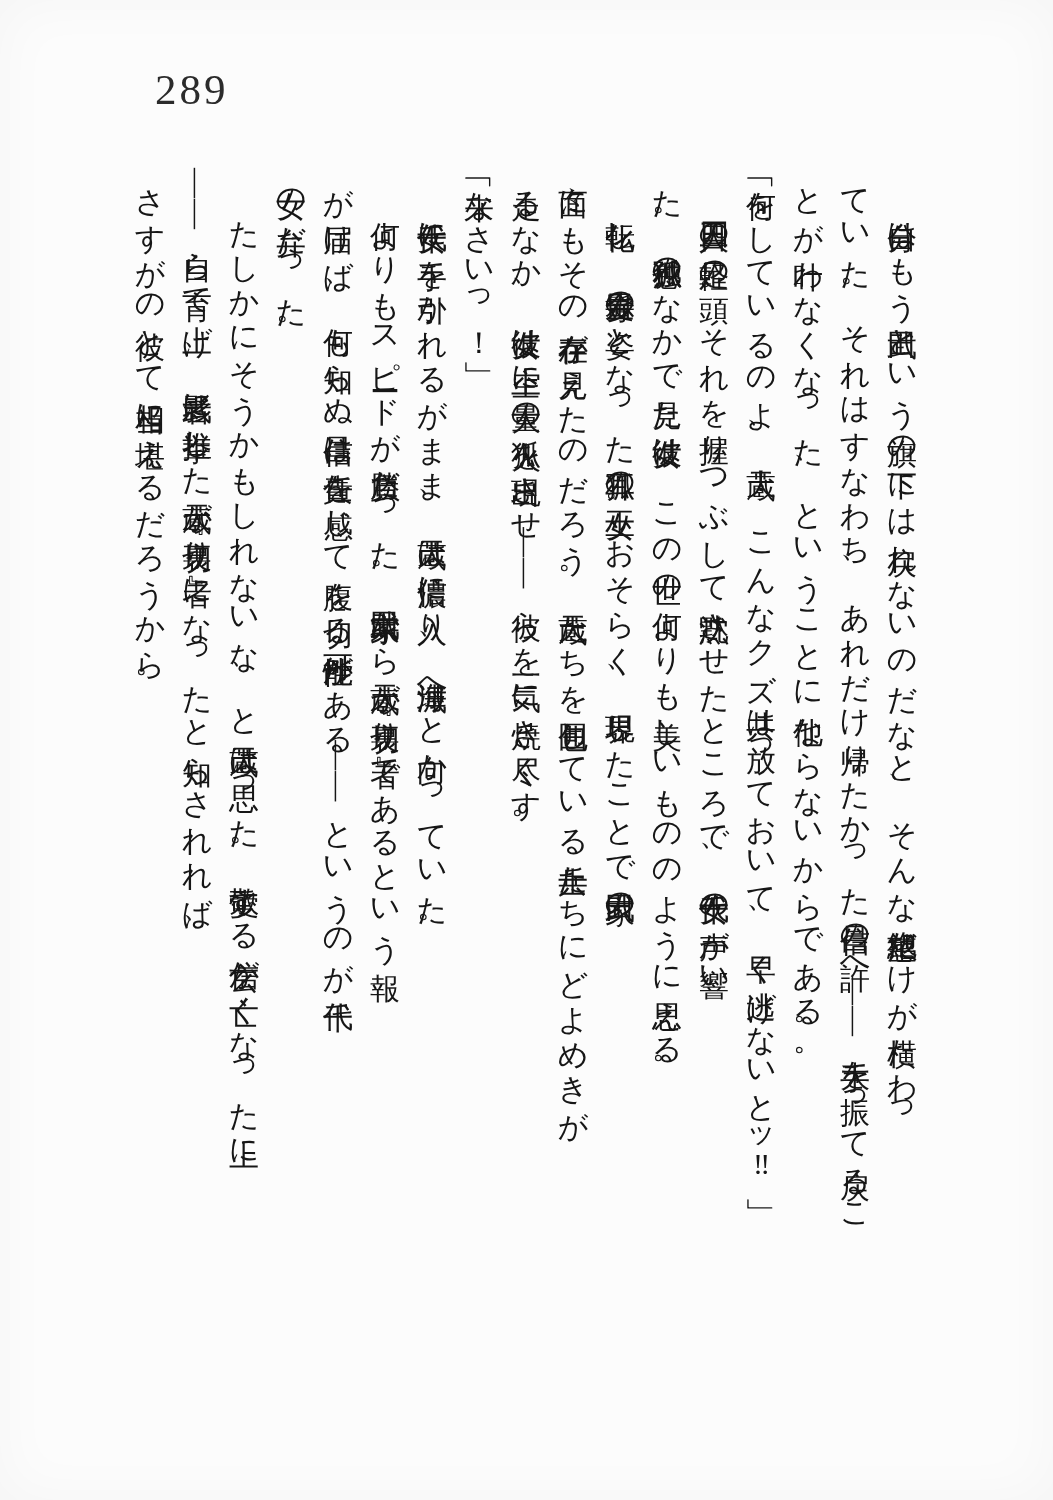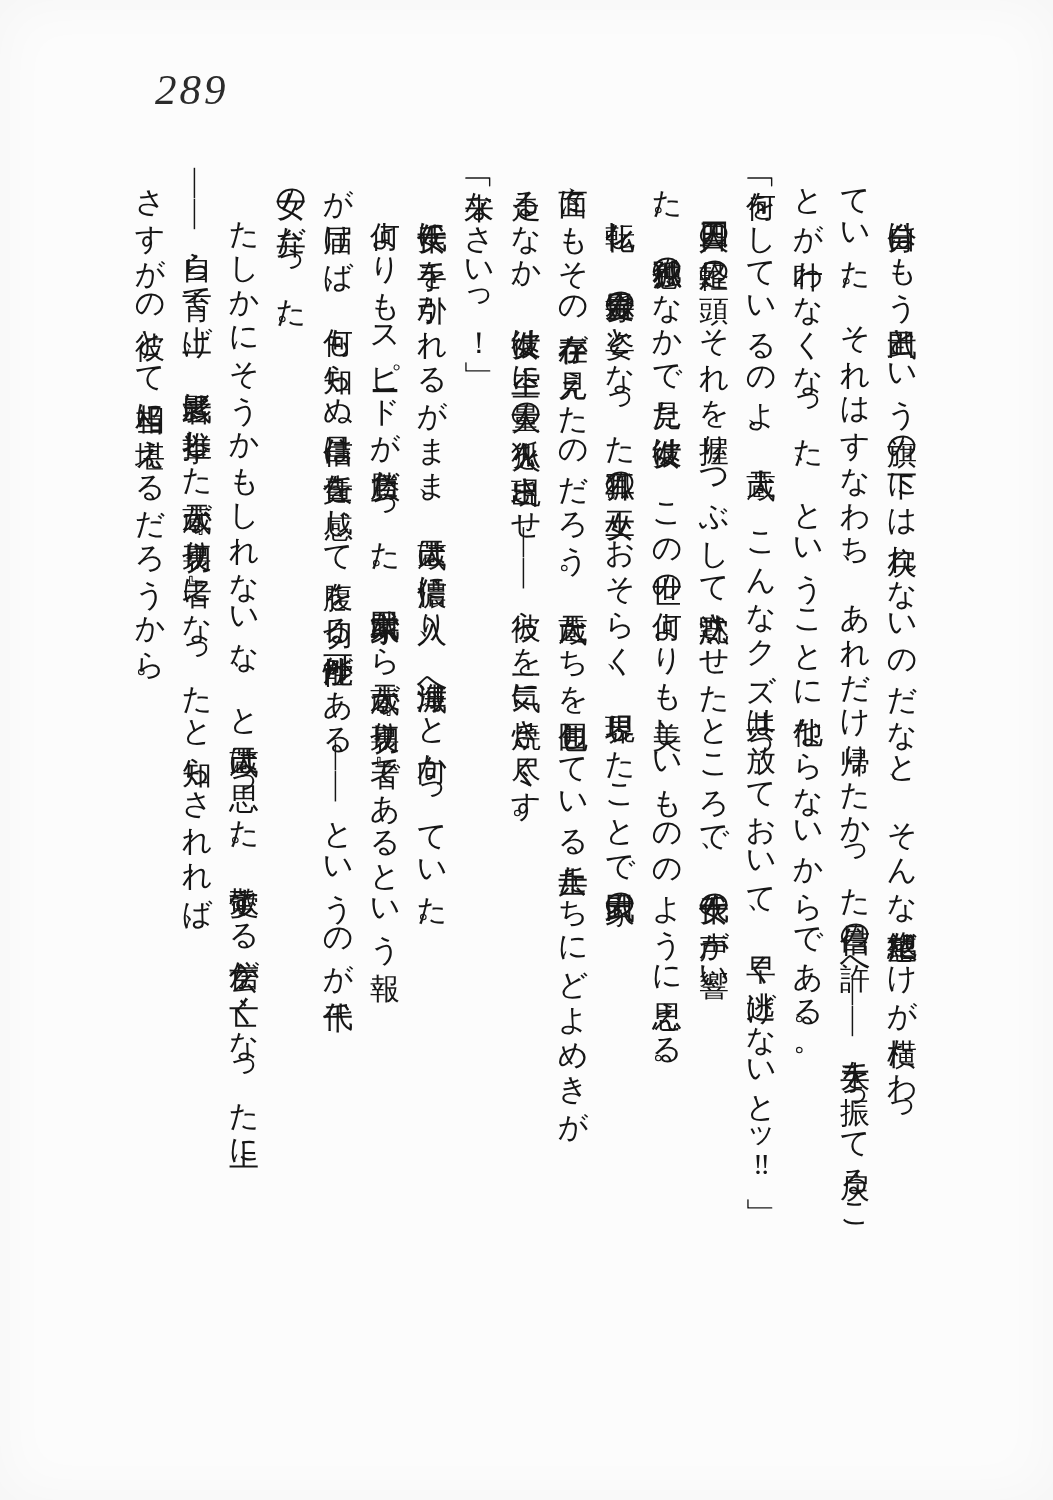--- a/index.html
+++ b/index.html
@@ -20,21 +20,20 @@
     position: absolute;
     inset: 0;
     pointer-events: none;
     box-shadow: inset 0 0 60px rgba(0,0,0,0.03);
   }
   .page-number {
     position: absolute;
     top: 68px;
     left: 155px;
     font-size: 43px;
-    font-style: italic;
     color: #2b2b2b;
     letter-spacing: 3px;
     line-height: 1;
   }
   .text-block {
     position: absolute;
     top: 168px;
     right: 127px;
     height: 1184px;
     writing-mode: vertical-rl;

